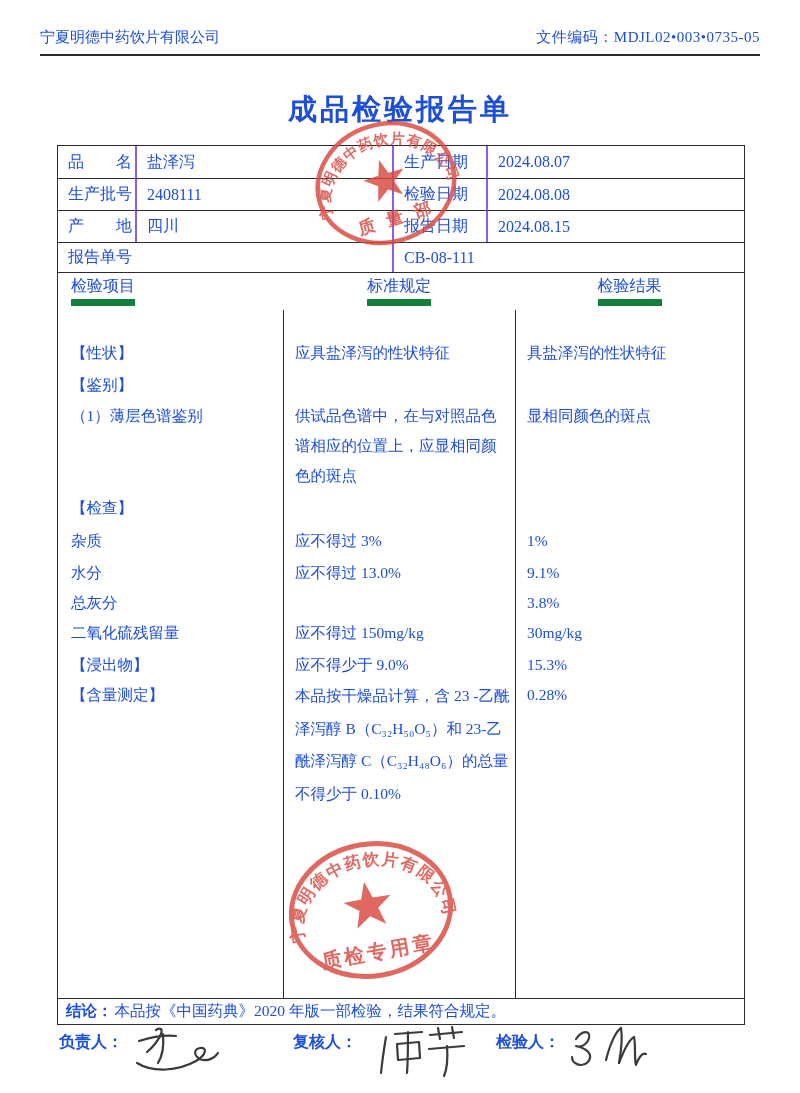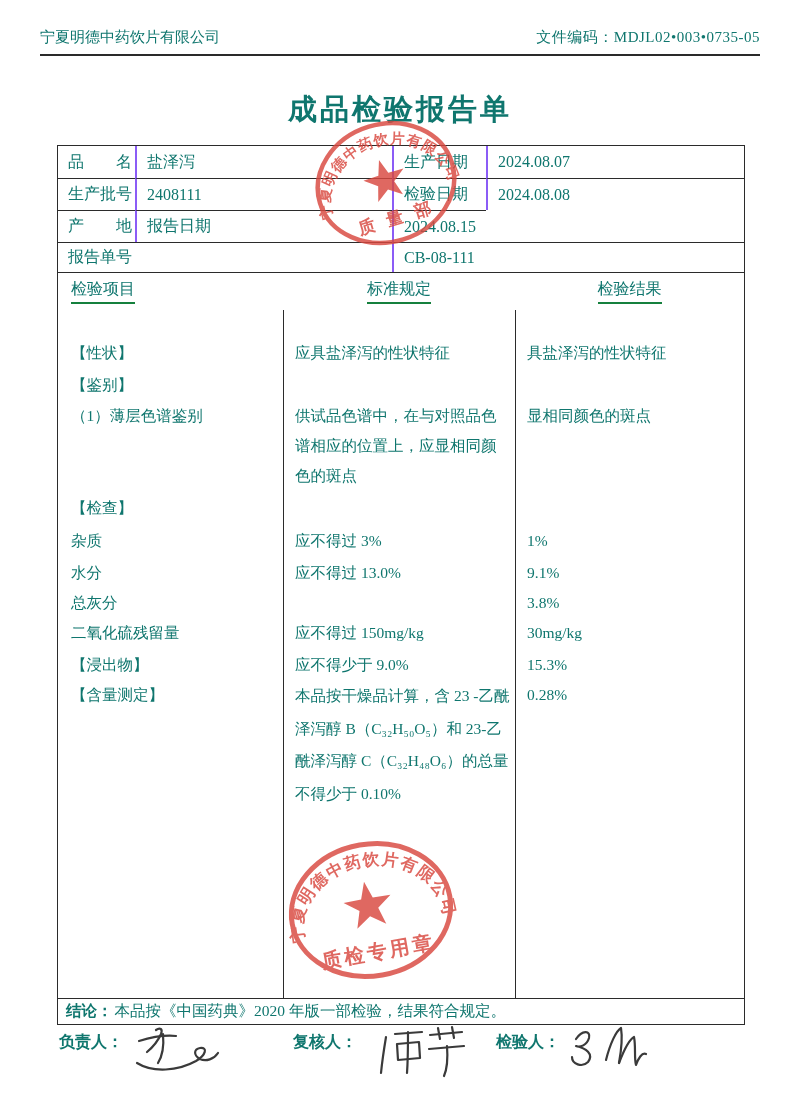--- a/index.html
+++ b/index.html
@@ -1,18 +1,18 @@
 <!DOCTYPE html>
 <html><head>
 <meta charset="utf-8">
 <style>
   html,body{margin:0;padding:0;background:#e8e8e8;}
   .page{
     position:relative;width:800px;height:1093px;margin:0 auto;background:#ffffff;
-    font-family:"Liberation Serif","DejaVu Serif",serif;color:#0f766e;overflow:hidden;
+    font-family:"Liberation Serif","DejaVu Serif",serif;color:#1d4ed8;overflow:hidden;
   }
   
   .doc-header{
     position:absolute;left:40px;top:28px;width:720px;height:26px;
     border-bottom:2px solid #2a2a2a;font-size:15px;
     display:flex;justify-content:space-between;align-items:flex-start;
   }
   .doc-code{letter-spacing:.5px;}
   
   .title{
@@ -35,21 +35,21 @@
   .ic.span2b{grid-column:3 / 5;}
   
   .main-table{
     position:absolute;left:57px;top:272px;width:686px;
     border:1px solid #2b2b2b;border-top:none;
   }
   .mt-header{
     display:grid;grid-template-columns:225px 232px 1fr;height:38px;font-size:16px;
   }
   .mt-header .h{display:flex;align-items:center;}
-  .mt-header .h span{border-bottom:2px solid #15803d;padding-bottom:2px;}
+  .mt-header .h span{border-bottom:7px solid #15803d;padding-bottom:2px;}
   .h1c{padding-left:13px;}
   .h2c,.h3c{justify-content:center;}
   .mt-body{position:relative;height:688px;font-size:15.5px;}
   .vline{position:absolute;top:0;bottom:0;width:0;border-left:1px solid #2b2b2b;}
   .vline.v1{left:225px;}
   .vline.v2{left:457px;}
   .brow{position:absolute;line-height:30px;}
   .c1{left:13px;width:205px;}
   .c2{left:237px;width:215px;}
   .c3{left:469px;width:205px;}
@@ -91,20 +91,21 @@
     <div class="ic bl">盐泽泻</div>
     <div class="ic bl">生产日期</div>
     <div class="ic bl">2024.08.07</div>
 
     <div class="ic bt">生产批号</div>
     <div class="ic bl bt">2408111</div>
     <div class="ic bl bt">检验日期</div>
     <div class="ic bl bt">2024.08.08</div>
 
     <div class="ic bt">产　　地</div>
+    <div class="ic bl bt">四川</div>
     <div class="ic bl bt">报告日期</div>
     <div class="ic bl bt">2024.08.15</div>
 
     <div class="ic bt span2a">报告单号</div>
     <div class="ic bl bt span2b">CB-08-111</div>
   </div>
 
   <div class="main-table">
     <div class="mt-header">
       <div class="h h1c">

